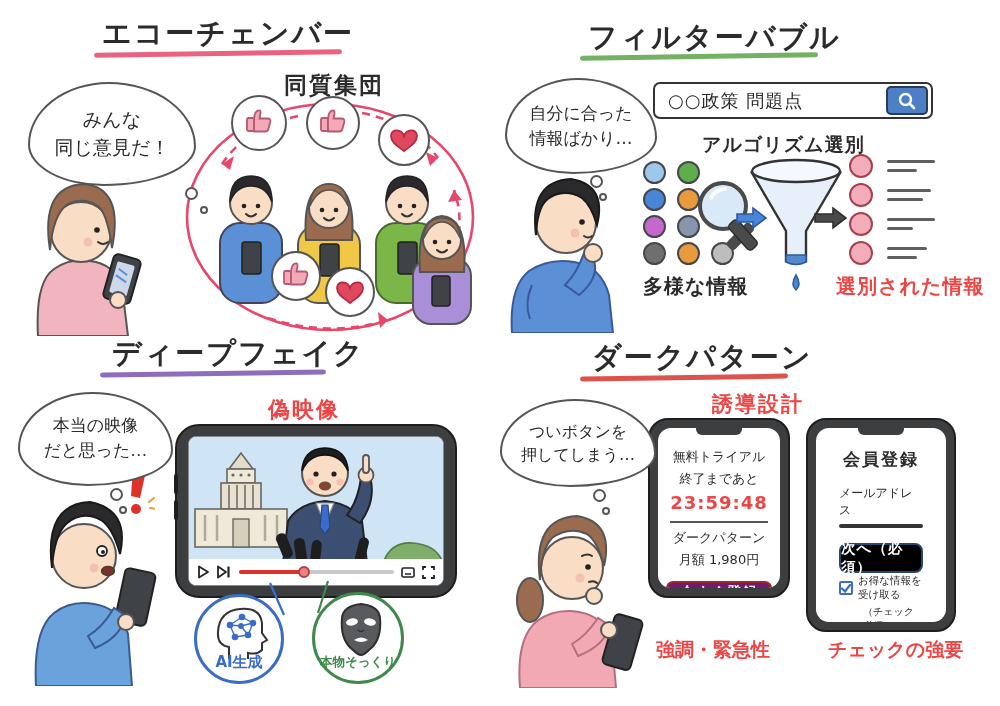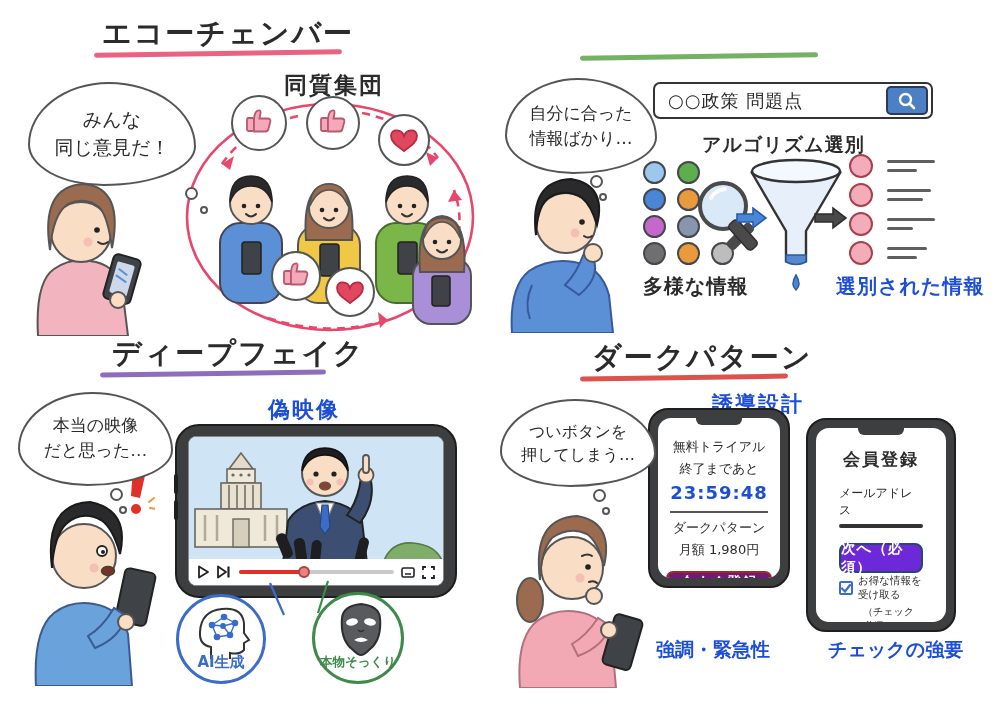--- a/index.html
+++ b/index.html
@@ -3,21 +3,21 @@
 <meta charset="utf-8">
 <style>
   * { margin:0; padding:0; box-sizing:border-box; }
   body { background:#ffffff; font-family:"DejaVu Sans", sans-serif; color:#2b2b2b; }
   #canvas { position:relative; width:1000px; height:706px; background:#ffffff; overflow:hidden; margin:0 auto; }
   .abs { position:absolute; }
 
   .sec-title { font-size:29px; font-weight:600; letter-spacing:2px; color:#2b2b2b; white-space:nowrap; }
   .underline { height:5px; border-radius:3px; transform:rotate(-0.8deg); opacity:.85; }
   .label { white-space:nowrap; }
-  .red { color:#1d4ed8; font-weight:600; }
+  .red { color:#ef4444; font-weight:600; }
 
   .cloud { background:#fff; border:2.5px solid #555; border-radius:48% 52% 55% 45% / 60% 62% 38% 40%;
            display:flex; flex-direction:column; align-items:center; justify-content:center;
            text-align:center; line-height:1.45; z-index:5; }
   .cloud .dotA, .cloud .dotB { position:absolute; background:#fff; border:2px solid #555; border-radius:50%; }
   .cloud .dotA { width:13px; height:13px; }
   .cloud .dotB { width:8px; height:8px; }
 
   
   .searchbar { background:#fff; border:2.5px solid #333; border-radius:7px; display:flex; align-items:center; }
@@ -52,21 +52,21 @@
   .trial-hr { width:80%; border-top:2px solid #555; margin:8px 0 6px; }
   .btn-register { width:106px; height:30px; margin-top:12px; background:#701a75; border:2.5px solid #a02a22;
                   border-radius:7px; color:#fff; font-size:14.5px; font-weight:700; display:flex;
                   align-items:center; justify-content:center; letter-spacing:1px; }
   .btn-decline { width:100px; height:26px; margin-top:10px; background:#fff; border:2px solid #555;
                  border-radius:5px; font-size:13px; display:flex; align-items:center; justify-content:center; }
 
   .signup-screen { display:flex; flex-direction:column; padding:20px 23px 0; font-size:12px; }
   .signup-screen h3 { font-size:17px; font-weight:600; text-align:center; letter-spacing:2px; }
   .email-input { height:24px; background:#fff; border:2px solid #333; border-radius:3px; margin-top:5px; }
-  .btn-next { height:30px; margin-top:15px; background:#6d28d9; border:2.5px solid #27476e; border-radius:8px;
+  .btn-next { height:30px; margin-top:15px; background:#000000; border:2.5px solid #27476e; border-radius:8px;
               color:#fff; font-size:14.5px; font-weight:700; display:flex; align-items:center;
               justify-content:center; letter-spacing:1px; }
   .check-row { display:flex; align-items:center; gap:5px; margin-top:1px; font-size:10.5px; }
   .checkbox { width:14px; height:14px; background:#fff; border:2px solid #3a6cc8; border-radius:2px;
               display:flex; align-items:center; justify-content:center; flex:none; }
   .check-note { font-size:10px; margin:3px 0 0 24px;font-family:Liberation Serif, serif; }
 
   .big-circle { position:absolute; background:#fff; border-radius:50%; display:flex; flex-direction:column;
                 align-items:center; justify-content:flex-end; z-index:4; }
   .caption { font-size:19px; white-space:nowrap; }
@@ -177,20 +177,21 @@
       <g transform="translate(116,179)">
         <rect x="-12" y="2" width="7" height="13" rx="1.5" fill="#f2a9b8" stroke="#b85870" stroke-width="1.8"></rect>
         <path d="M-5,15 V5 q0,-8 3,-10 q4,-2 3.5,2 l-1,5.5 h8 q3.4,0 2.8,3.2 l-1.8,7 q-0.6,2.8 -3.4,2.8 h-11 z" fill="#f2a9b8" stroke="#b85870" stroke-width="1.8"></path>
       </g>
       <g transform="translate(170,192)">
         <path d="M0,6 C-2,-1 -13,-2 -13,6 C-13,13 -5,17 0,21 C5,17 13,13 13,6 C13,-2 2,-1 0,6 Z" fill="#e0485f" stroke="#b82840" stroke-width="1.8"></path>
       </g>
     </g>
   </svg>
 
+  <div class="abs sec-title" style="left:588px; top:18px;">フィルターバブル</div>
   <div class="abs underline" style="left:580px; top:54px; width:238px; background:#5aa348;"></div>
 
   <div class="abs cloud" style="left:505px; top:78px; width:152px; height:96px; font-size:17px;">
     <span>自分に合った</span>
     <span>情報ばかり…</span>
     <span class="dotA" style="right:52px; bottom:-16px;"></span>
     <span class="dotB" style="right:48px; bottom:-29px;"></span>
   </div>
 
   <div class="abs searchbar" style="left:653px; top:82px; width:280px; height:37px;">
@@ -389,21 +390,21 @@
         </svg>
       </div>
     </div>
   </div>
 
   <svg class="abs" style="left:230px; top:575px;" width="130" height="45" viewBox="0 0 130 45">
     <line x1="40" y1="8" x2="54" y2="40" stroke="#3a6cc8" stroke-width="2.2"></line>
     <line x1="98" y1="6" x2="88" y2="38" stroke="#3f8a4a" stroke-width="2.2"></line>
   </svg>
 
-  <div class="big-circle" style="left:176px; top:594px; width:90px; height:90px; border:3px solid #3a6cc8;">
+  <div class="big-circle" style="left:194px; top:594px; width:90px; height:90px; border:3px solid #3a6cc8;">
     <svg class="abs" style="left:18px; top:8px;" width="54" height="56" viewBox="0 0 54 56">
       <path d="M14,54 V42 Q2,40 3,27 Q4,6 25,4 Q45,2 47,18 L47,28 L52,35 L47,38 L47,45 Q42,50 33,48 L33,54" fill="none" stroke="#333" stroke-width="2"></path>
       <g stroke="#3a6cc8" stroke-width="1.4" fill="#3a6cc8">
         <circle cx="15" cy="20" r="2.6"></circle>
           <circle cx="27" cy="12" r="2.6"></circle>
           <circle cx="38" cy="18" r="2.6"></circle>
         <circle cx="20" cy="32" r="2.6"></circle>
           <circle cx="33" cy="30" r="2.6"></circle>
           <circle cx="26" cy="21" r="2.2"></circle>
         <line x1="15" y1="20" x2="27" y2="12"></line>
@@ -449,21 +450,21 @@
     <ellipse cx="40" cy="132" rx="13" ry="22" fill="#9a6b4f" stroke="#555" stroke-width="2"></ellipse>
     <circle cx="82" cy="100" r="31" fill="#f9ddc5" stroke="#555" stroke-width="2"></circle>
     <path d="M50,112 Q42,50 87,48 Q124,54 114,98 Q108,74 97,66 Q79,58 62,70 Q51,82 50,112 Z" fill="#9a6b4f" stroke="#555" stroke-width="2"></path>
     <circle cx="98" cy="99" r="2.8" fill="#222"></circle>
     <path d="M92,88 q6,-3 10,0" fill="none" stroke="#333" stroke-width="2" stroke-linecap="round"></path>
     <path d="M99,114 q5,-2 8,1" fill="none" stroke="#333" stroke-width="2" stroke-linecap="round"></path>
     <circle cx="90" cy="110" r="4.5" fill="#f4b8b0" opacity=".8"></circle>
     <circle cx="104" cy="128" r="8" fill="#f9ddc5" stroke="#555" stroke-width="2"></circle>
   </svg>
 
-  <div class="abs phone-p" style="left:648px; top:408px; width:142px; height:180px;">
+  <div class="abs phone-p" style="left:648px; top:418px; width:142px; height:180px;">
     <div class="screen trial-screen">
       <span>無料トライアル</span>
       <span style="margin-top:4px;">終了まであと</span>
       <span class="cd red">23:59:48</span>
       <div class="trial-hr"></div>
       <span>ダークパターン</span>
       <span style="margin-top:4px;">月額 1,980円</span>
       <div class="btn-register">今すぐ登録</div>
       <div class="btn-decline">結構です</div>
     </div>

